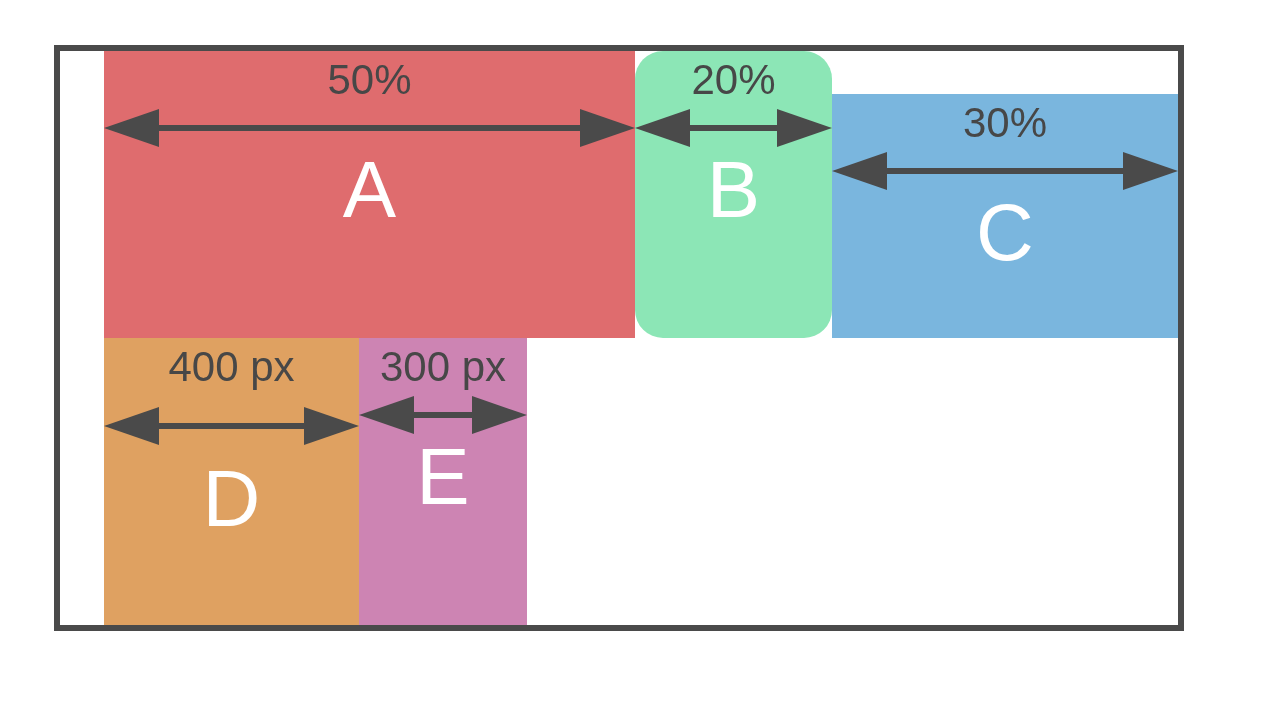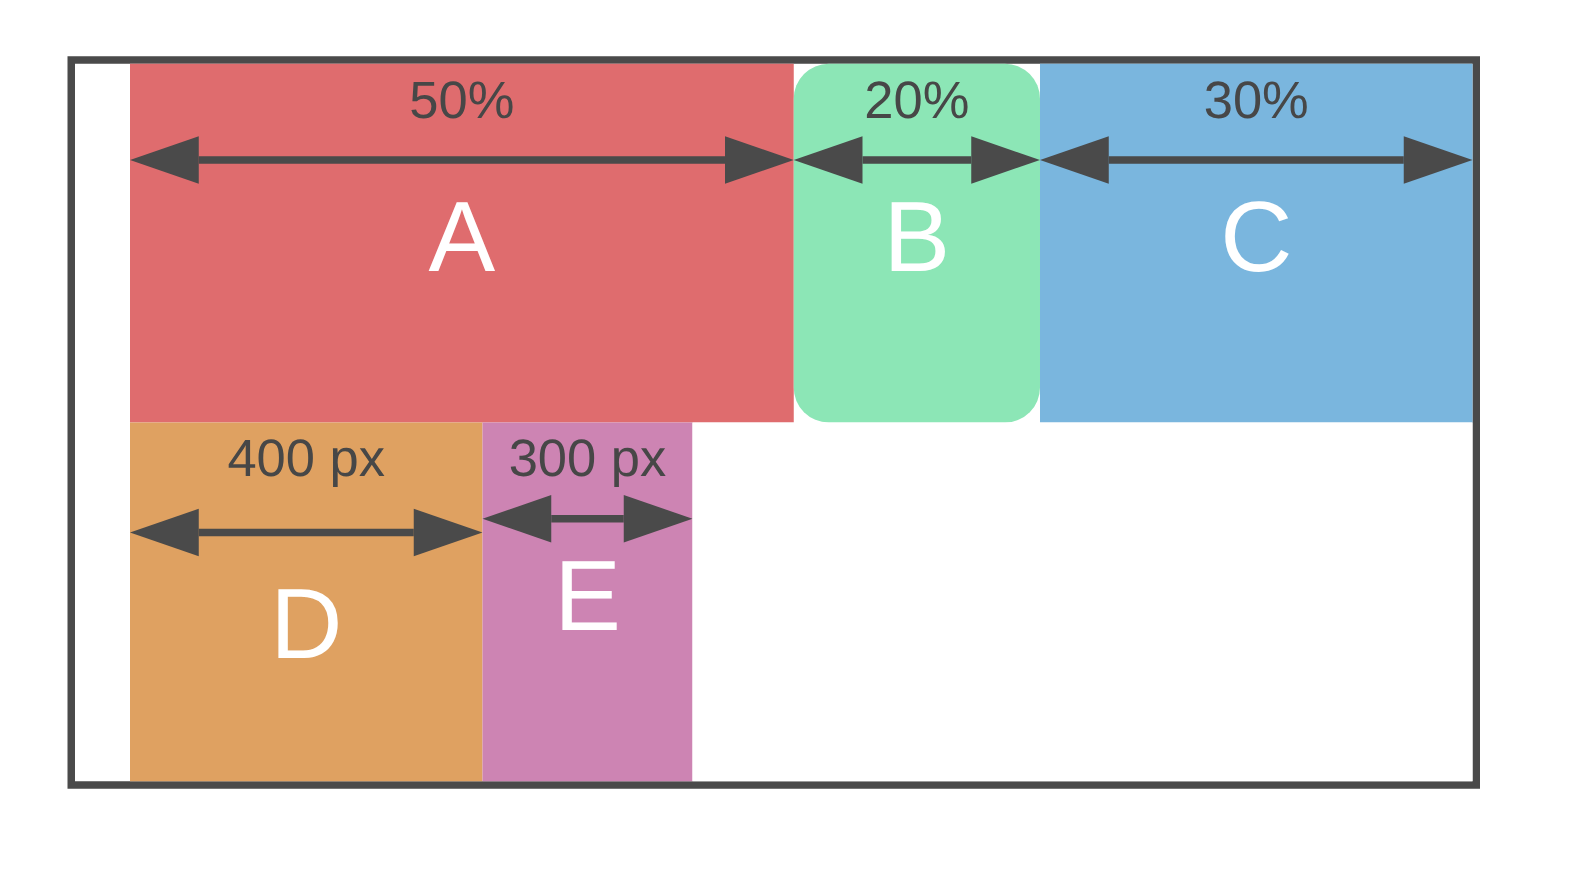--- a/index.html
+++ b/index.html
@@ -24,22 +24,22 @@
   .row { display: flex; height: 287px; padding-left: 44px; }
   .block {
     height: 100%;
     display: flex;
     flex-direction: column;
     align-items: center;
     box-sizing: border-box;
   }
   .block-a { width: 574px; background: #df6c6e; }
   .block-b { width: 213px; background: #8ce6b6; border-radius: 28px; }
-  .block-c { width: 374px; background: #7ab6de; }
-  .block-d { width: 282px; background: #dfa161; gap: 11px; }
+  .block-c { width: 374px; background: #7ab6de; margin-top: 43px; }
+  .block-d { width: 255px; background: #dfa161; gap: 11px; }
   .block-e { width: 168px; background: #cd84b3; }
   .block-spacer { flex: 1; background: #ffffff; }
   .mlabel {
     height: 58px;
     width: 100%;
     display: flex;
     align-items: center;
     justify-content: center;
     font-size: 42px;
     color: #474747;

